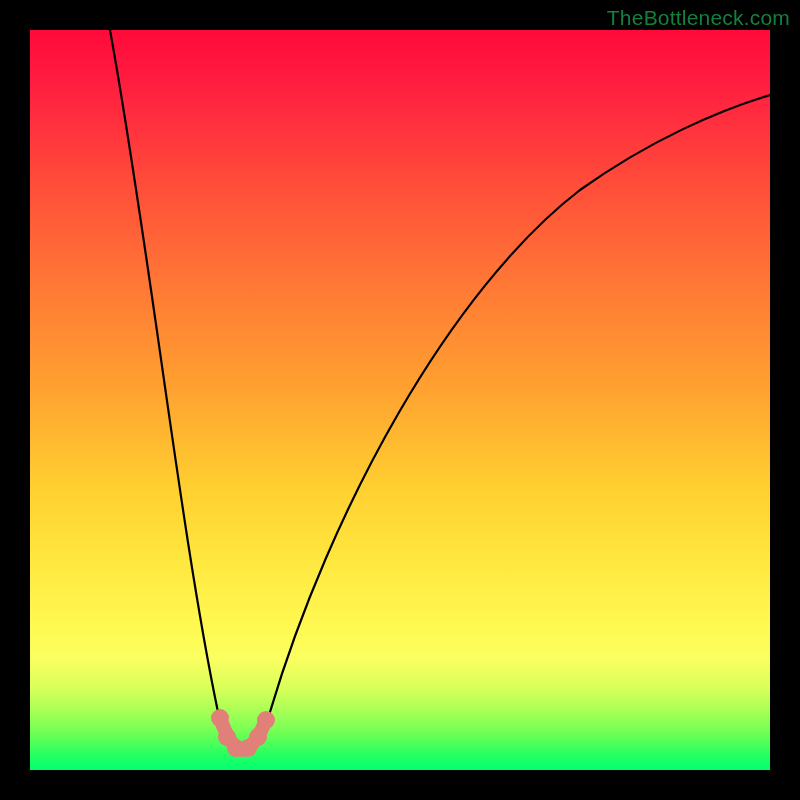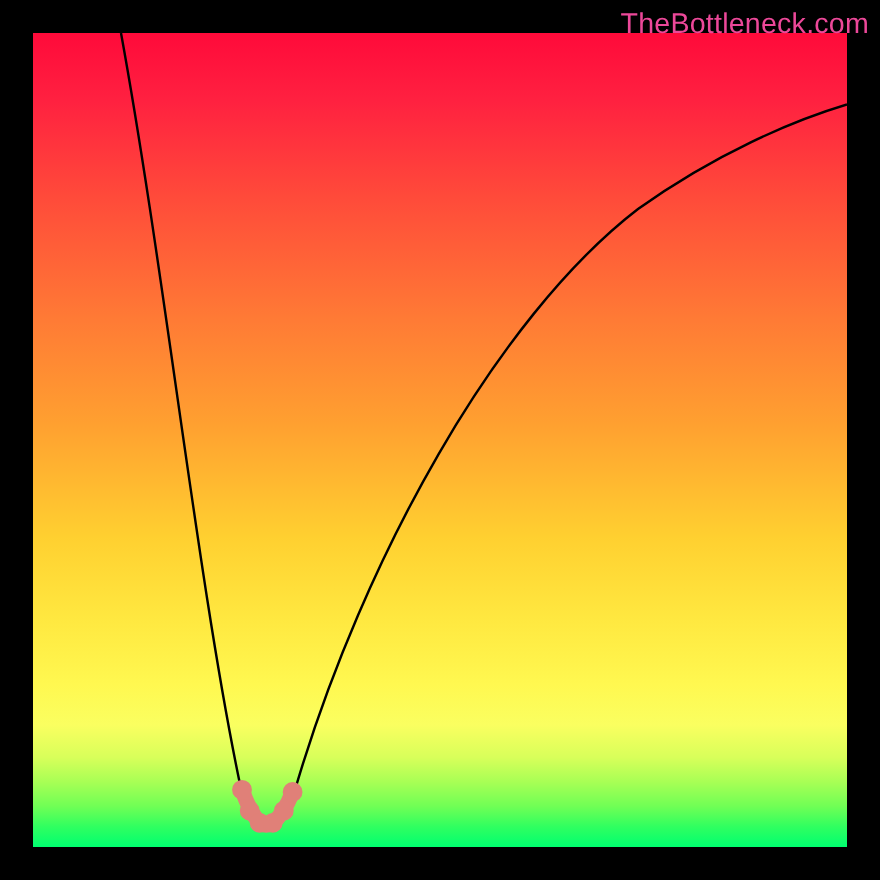--- a/index.html
+++ b/index.html
@@ -31,22 +31,22 @@
       #a8ff55 92%,
       #70ff55 95%,
       #30ff60 97.5%,
       #00ff70 100%
     );
   }
   .watermark {
     position: absolute;
     top: 6px;
     right: 10px;
-    color: #ec4899;
-    font-size: 26px;
+    color: #15803d;
+    font-size: 21px;
     font-weight: 500;
     letter-spacing: 0.2px;
   }
   svg {
     position: absolute;
     left: 0;
     top: 0;
   }
 </style>
 </head>

